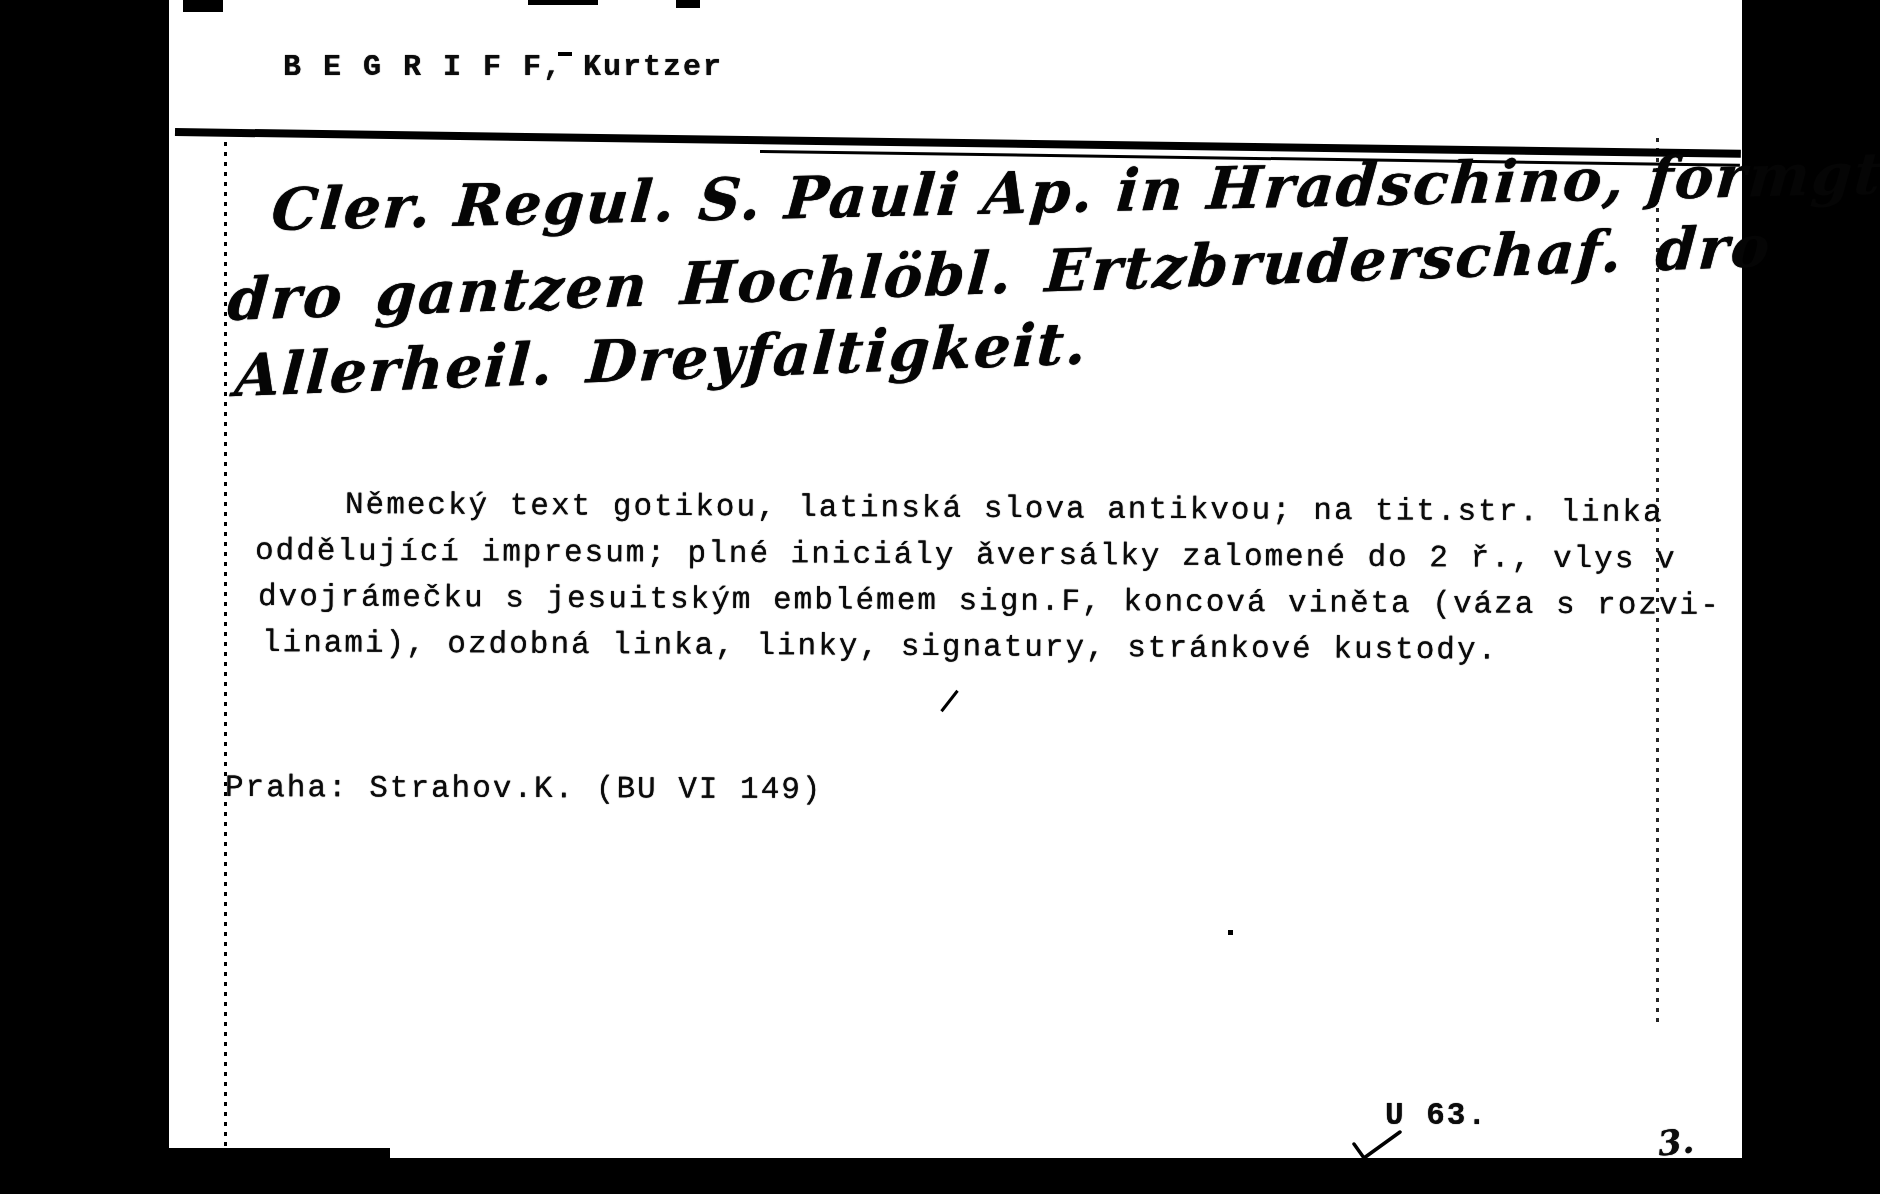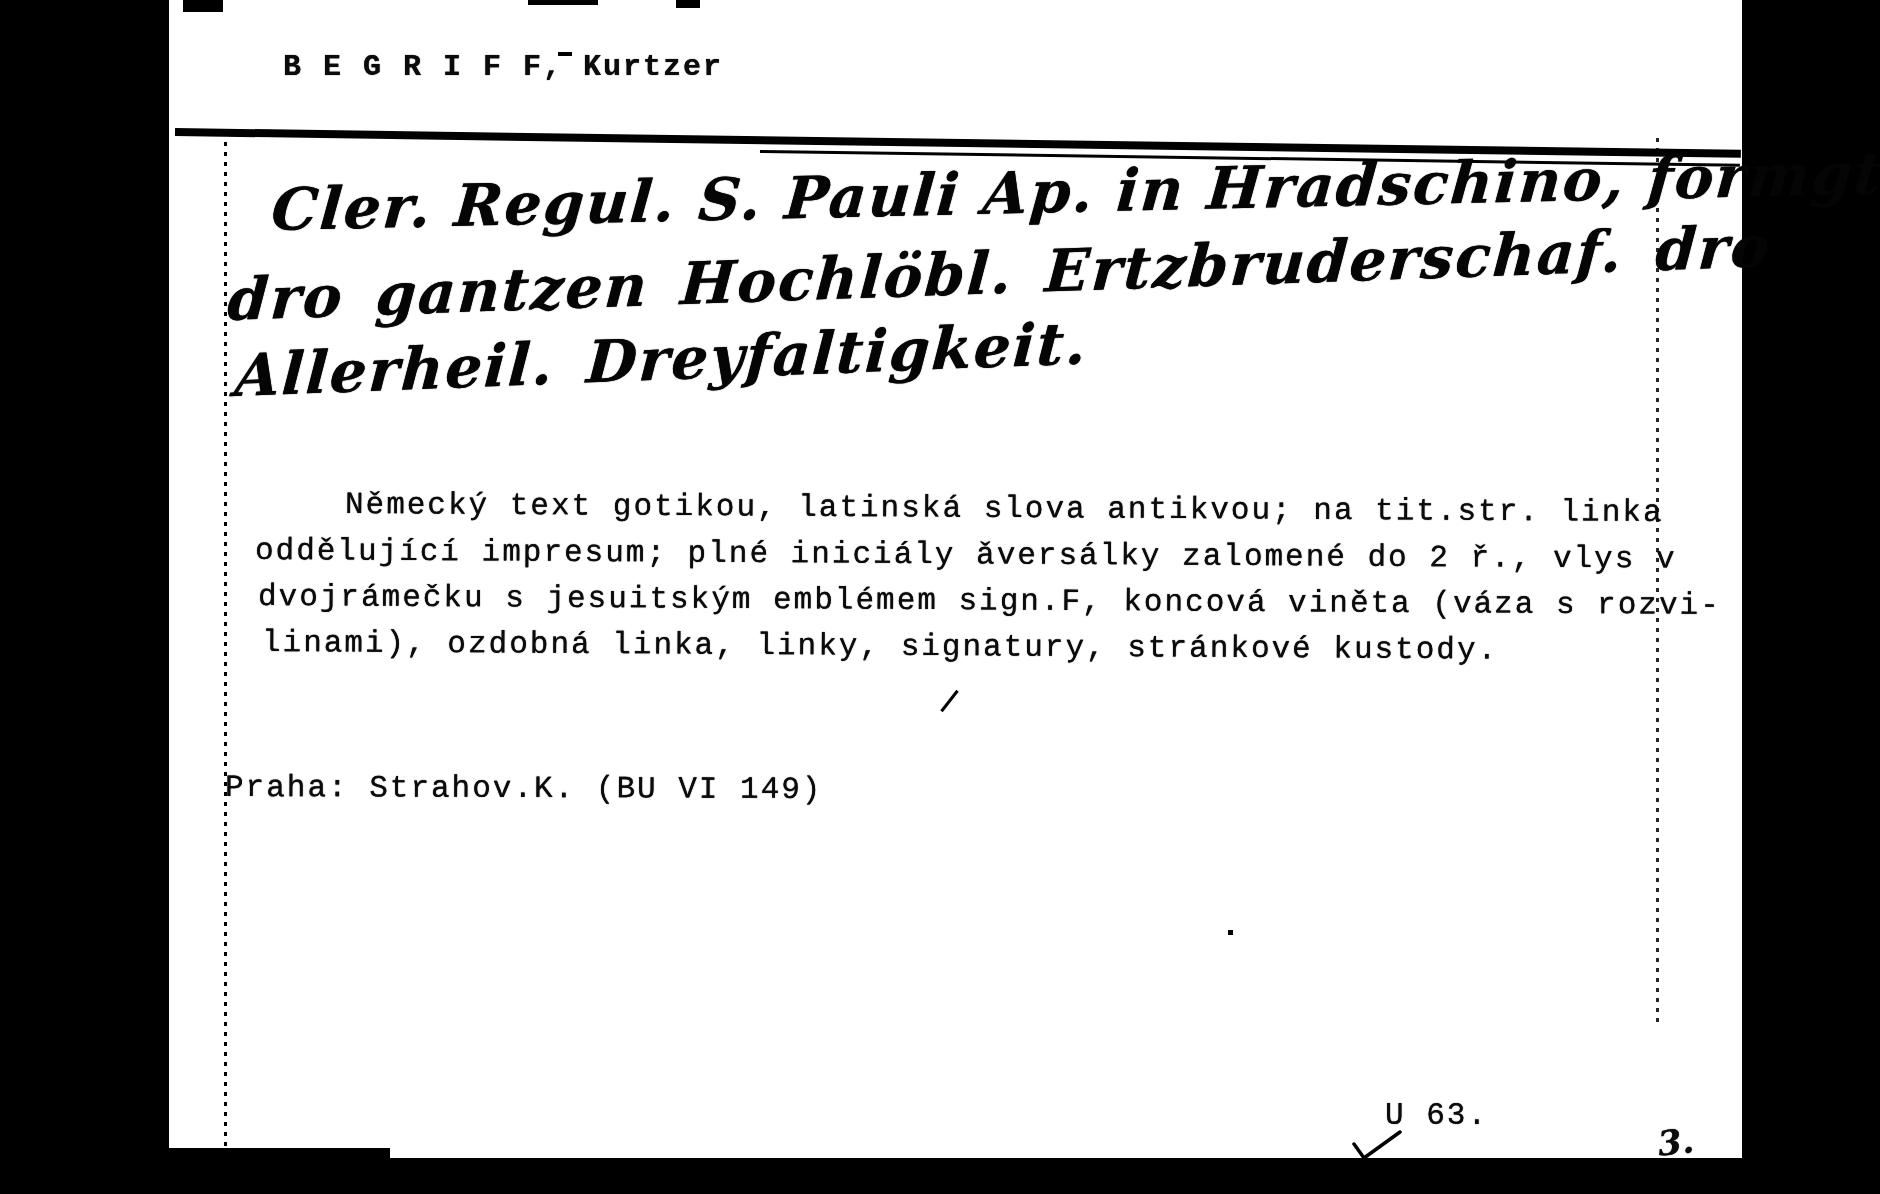--- a/index.html
+++ b/index.html
@@ -97,21 +97,21 @@
     transform-origin: left center;
     text-shadow: 0 0 1px #000;
   }
   #desc-line1 { left: 345px; top: 487px; transform: rotate(0.35deg); }
   #desc-line2 { left: 255px; top: 533px; transform: rotate(0.35deg); }
   #desc-line3 { left: 258px; top: 579px; transform: rotate(0.35deg); }
   #desc-line4 { left: 262px; top: 625px; transform: rotate(0.35deg); }
 
   #location-line { left: 225px; top: 770px; transform: rotate(0.2deg); }
 
-  #shelfmark { left: 1385px; top: 1098px; font-weight: normal; }
+  #shelfmark { left: 1385px; top: 1098px; font-weight: bold; }
 
   .page-number {
     position: absolute;
     left: 1658px; top: 1122px;
     font-family: "DejaVu Serif", serif;
     font-style: italic;
     font-weight: 700;
     font-size: 34px;
     transform: rotate(-6deg);
     text-shadow: 0 0 1px #000;

